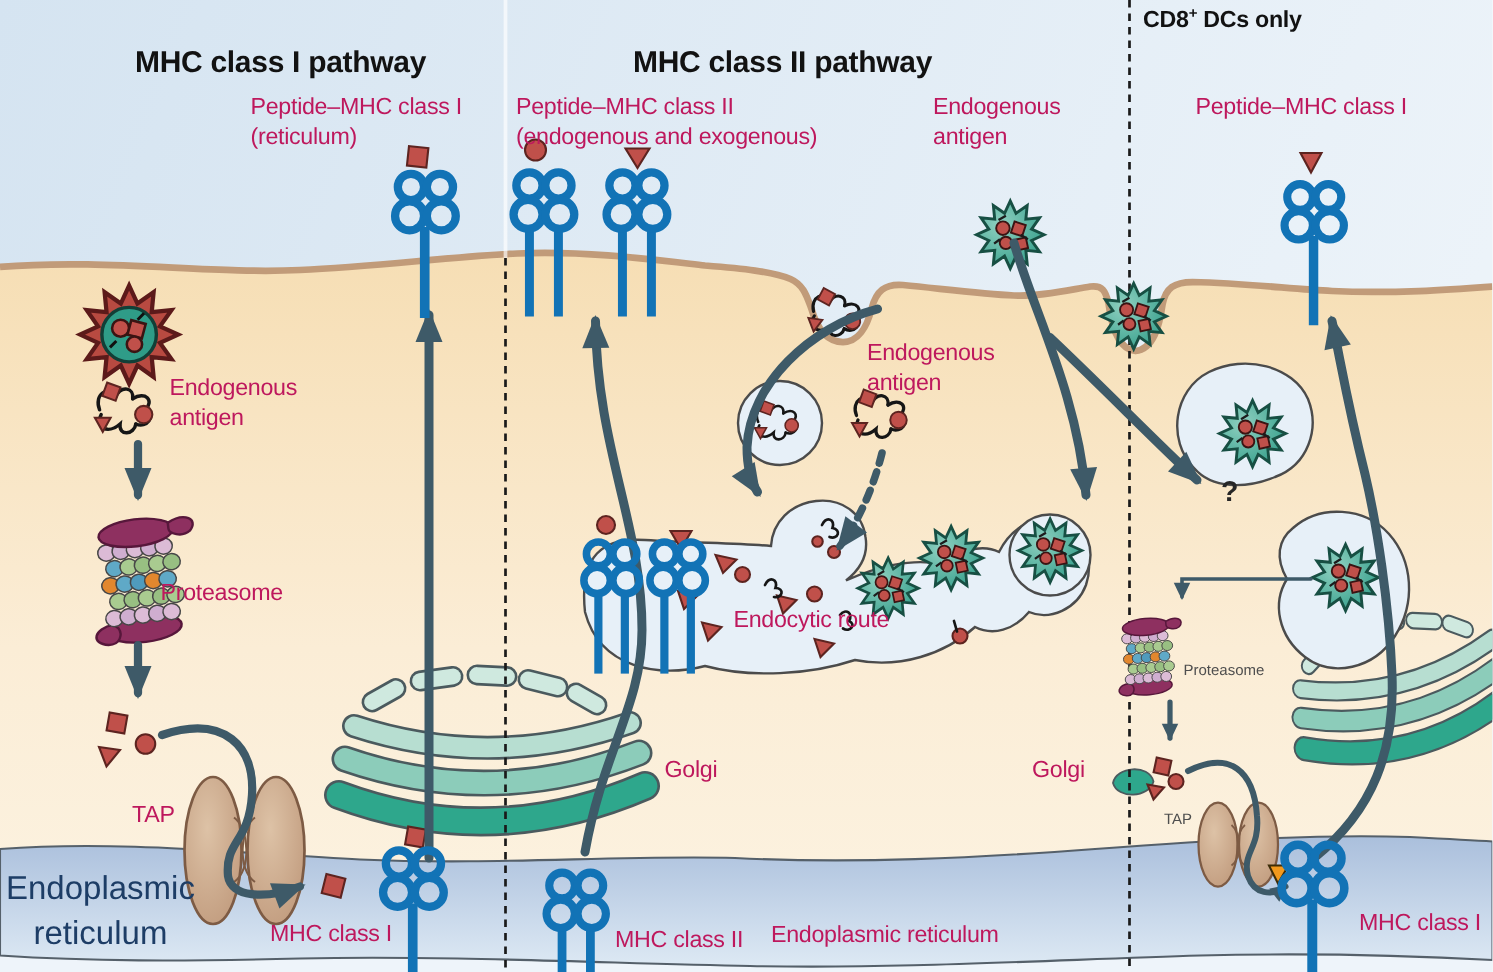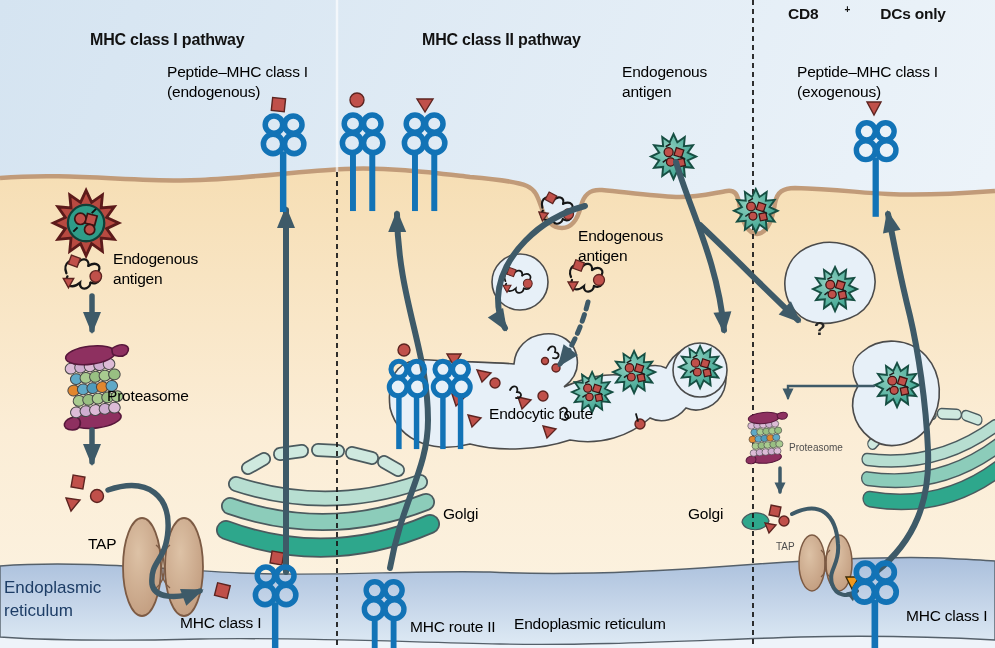--- a/index.html
+++ b/index.html
@@ -1,26 +1,26 @@
 <!DOCTYPE html>
 <html><head>
 <meta charset="utf-8">
 <style>
   html,body{margin:0;padding:0;background:#fff;}
   #figure{position:relative;width:995px;height:648px;overflow:hidden;
           font-family:"Liberation Sans",sans-serif;background:#e4eef7;}
   #art{position:absolute;left:0;top:0;}
-  .lbl{position:absolute;font-size:15.5px;line-height:1.32;color:#000000;
+  .lbl{position:absolute;font-size:15.5px;line-height:1.32;color:#be185d;
        letter-spacing:-0.2px;white-space:nowrap;}
   .lbl span{display:block;}
-  .title{font-size:16px;font-weight:700;color:#121212;}
+  .title{font-size:20px;font-weight:700;color:#121212;}
   .cd8{font-size:15.5px;}
-  .cd8 span, .cd8 sup{display:inline;margin-left:26px;}
+  .cd8 span, .cd8 sup{display:inline;}
   .cd8 sup{font-size:10px;}
-  .navy{color:#1d3d66;font-size:17px;line-height:1.35;letter-spacing:0;}
+  .navy{color:#1d3d66;font-size:22px;line-height:1.35;letter-spacing:0;text-align:center;}
   .smalltxt{font-size:10px;color:#4e4e4e;letter-spacing:0;}
   .qmark{font-size:19px;font-weight:700;color:#262626;}
 </style>
 </head>
 <body>
 
 <div id="figure">
 
 <svg id="art" width="995" height="648" viewBox="0 0 995 648">
   <defs>
@@ -269,35 +269,38 @@
     <use href="#mhc2" transform="translate(363,575) scale(0.9)"></use>
     <use href="#mhc1" transform="translate(853,556) scale(0.95)"></use>
     <use href="#mhc2" transform="translate(388,355) scale(0.84)"></use>
     <use href="#mhc2" transform="translate(432,355) scale(0.84)"></use>
   </g>
 </svg>
 
 <div class="lbl title" style="left:90px;top:29px">MHC class I pathway</div>
 <div class="lbl" style="left:167px;top:62px">
   <span>Peptide–MHC class I</span>
-  <span>(endogenous)</span>
+  <span>(reticulum)</span>
 </div>
 
 <div class="lbl title" style="left:422px;top:29px">MHC class II pathway</div>
+<div class="lbl" style="left:344px;top:62px">
+  <span>Peptide–MHC class II</span>
+  <span>(endogenous and exogenous)</span>
+</div>
 <div class="lbl" style="left:622px;top:62px">
   <span>Endogenous</span>
   <span>antigen</span>
 </div>
 
 <div class="lbl title cd8" style="left:762px;top:3px">
   <span>CD8</span><sup>+</sup><span> DCs only</span>
 </div>
 <div class="lbl" style="left:797px;top:62px">
   <span>Peptide–MHC class I</span>
-  <span>(exogenous)</span>
 </div>
 
 <div class="lbl" style="left:113px;top:249px">
   <span>Endogenous</span>
   <span>antigen</span>
 </div>
 <div class="lbl" style="left:107px;top:386px">Proteasome</div>
 <div class="lbl" style="left:88px;top:534px">TAP</div>
 <div class="lbl navy" style="left:4px;top:577px">
   <span>Endoplasmic</span>
@@ -305,21 +308,21 @@
 </div>
 <div class="lbl" style="left:180px;top:613px">MHC class I</div>
 
 <div class="lbl" style="left:578px;top:226px">
   <span>Endogenous</span>
   <span>antigen</span>
 </div>
 <div class="lbl" style="left:489px;top:404px">Endocytic route</div>
 <div class="lbl" style="left:443px;top:504px">Golgi</div>
 <div class="lbl" style="left:514px;top:614px">Endoplasmic reticulum</div>
-<div class="lbl" style="left:410px;top:617px">MHC route II</div>
+<div class="lbl" style="left:410px;top:617px">MHC class II</div>
 
 <div class="lbl" style="left:688px;top:504px">Golgi</div>
 <div class="lbl smalltxt" style="left:789px;top:441px">Proteasome</div>
 <div class="lbl smalltxt" style="left:776px;top:540px">TAP</div>
 <div class="lbl" style="left:906px;top:606px">MHC class I</div>
 <div class="lbl qmark" style="left:814px;top:316px">?</div>
 
 </div>
 
 </body></html>

